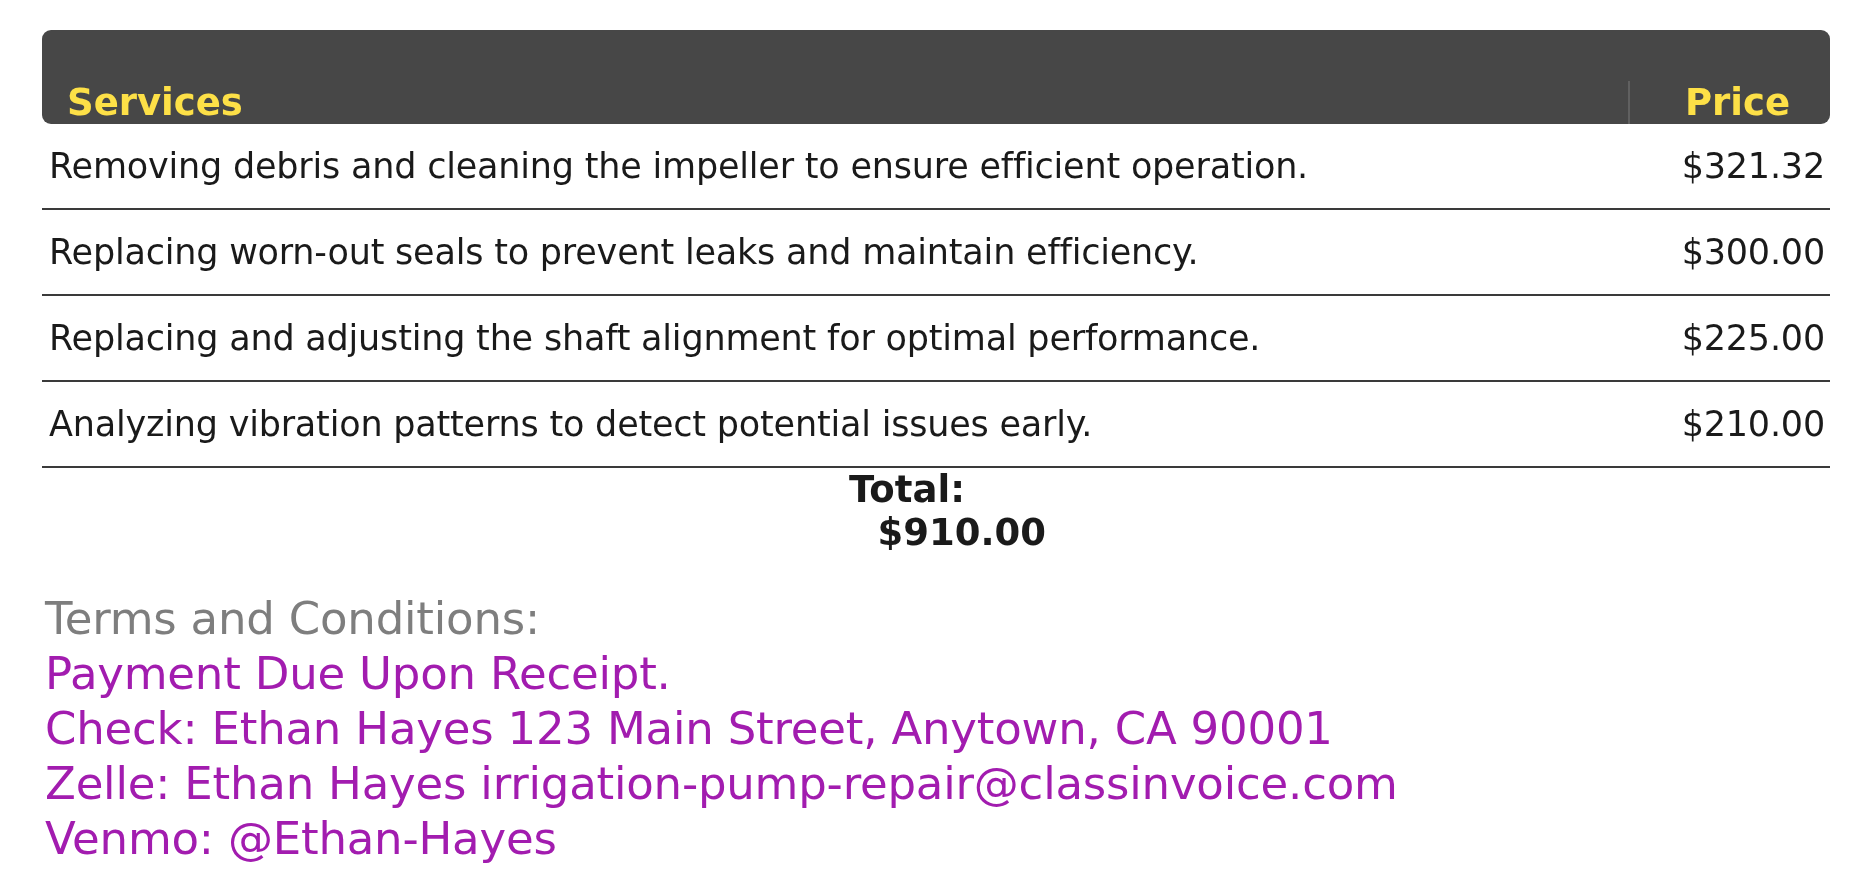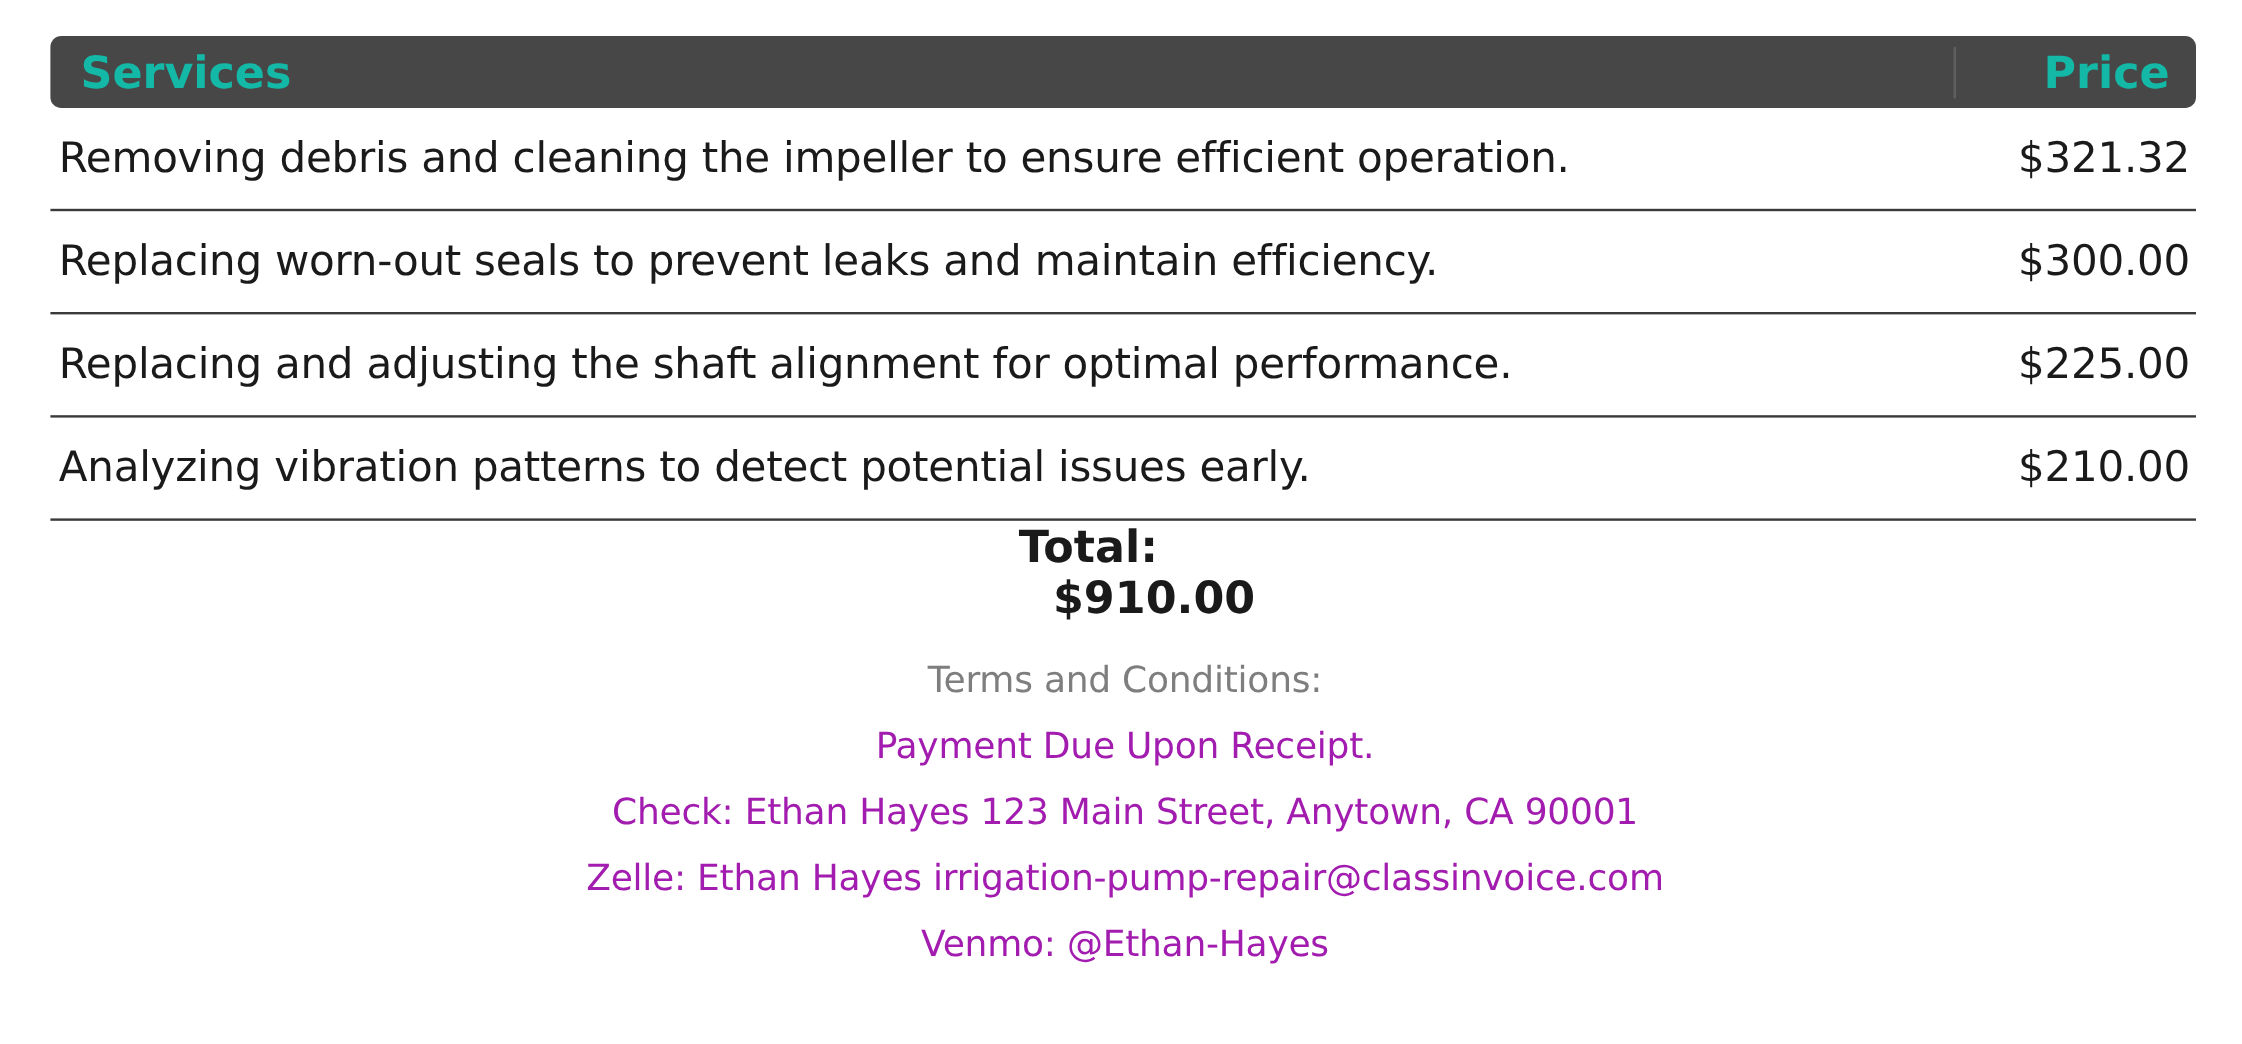--- a/index.html
+++ b/index.html
@@ -17,45 +17,45 @@
     padding: 30px 38px 0 42px;
   }
 
   
   .services-table {
     width: 100%;
   }
 
   .thead {
     display: flex;
-    align-items: center;
-    height: 60px;
+    align-items: flex-end;
+    height: 94px;
     background: #474747;
     border-radius: 9px;
-    color: #14b8a6;
+    color: #fde047;
     font-weight: bold;
     font-size: 37px;
     overflow: hidden;
   }
 
   .th {
     display: flex;
     align-items: center;
   }
 
   .th-services {
     flex: 1;
     padding-left: 25px;
     border-right: 2px solid #606060;
   }
 
   .th-price {
     width: 200px;
     justify-content: flex-end;
-    padding-right: 22px;
+    padding-right: 40px;
   }
 
   .row {
     display: flex;
     align-items: center;
     height: 86px;
     border-bottom: 2.5px solid #3a3a3a;
     font-size: 35px;
     letter-spacing: -0.2px;
     gap: 32px;
@@ -92,25 +92,24 @@
 
   .total-value {
     width: 230px;
     text-align: right;
     padding-right: 5px;
     white-space: nowrap;
   }
 
   
   .terms {
-    margin-top: 22px;
+    margin-top: 39px;
     padding-left: 3px;
-    font-size: 30px;
+    font-size: 45px;
     letter-spacing: -0.2px;
-    text-align: center;
   }
 
   .terms-heading {
     color: #7e7e7e;
     line-height: 55px;
   }
 
   .terms-line {
     color: #a21caf;
     line-height: 55px;

